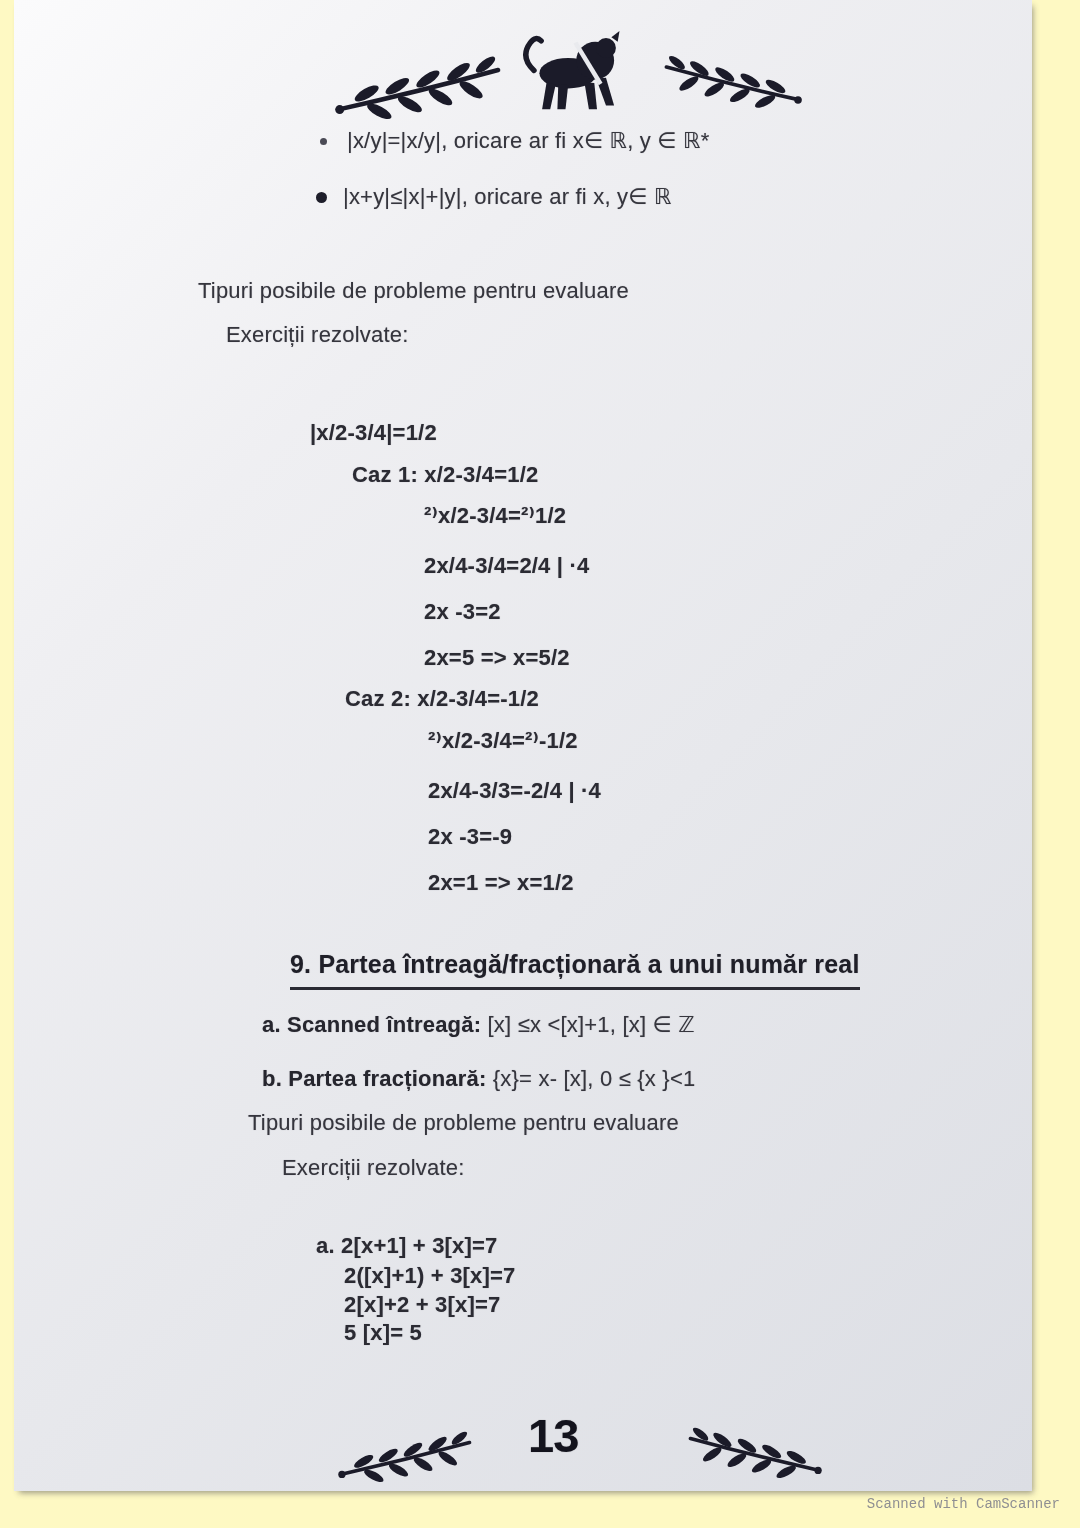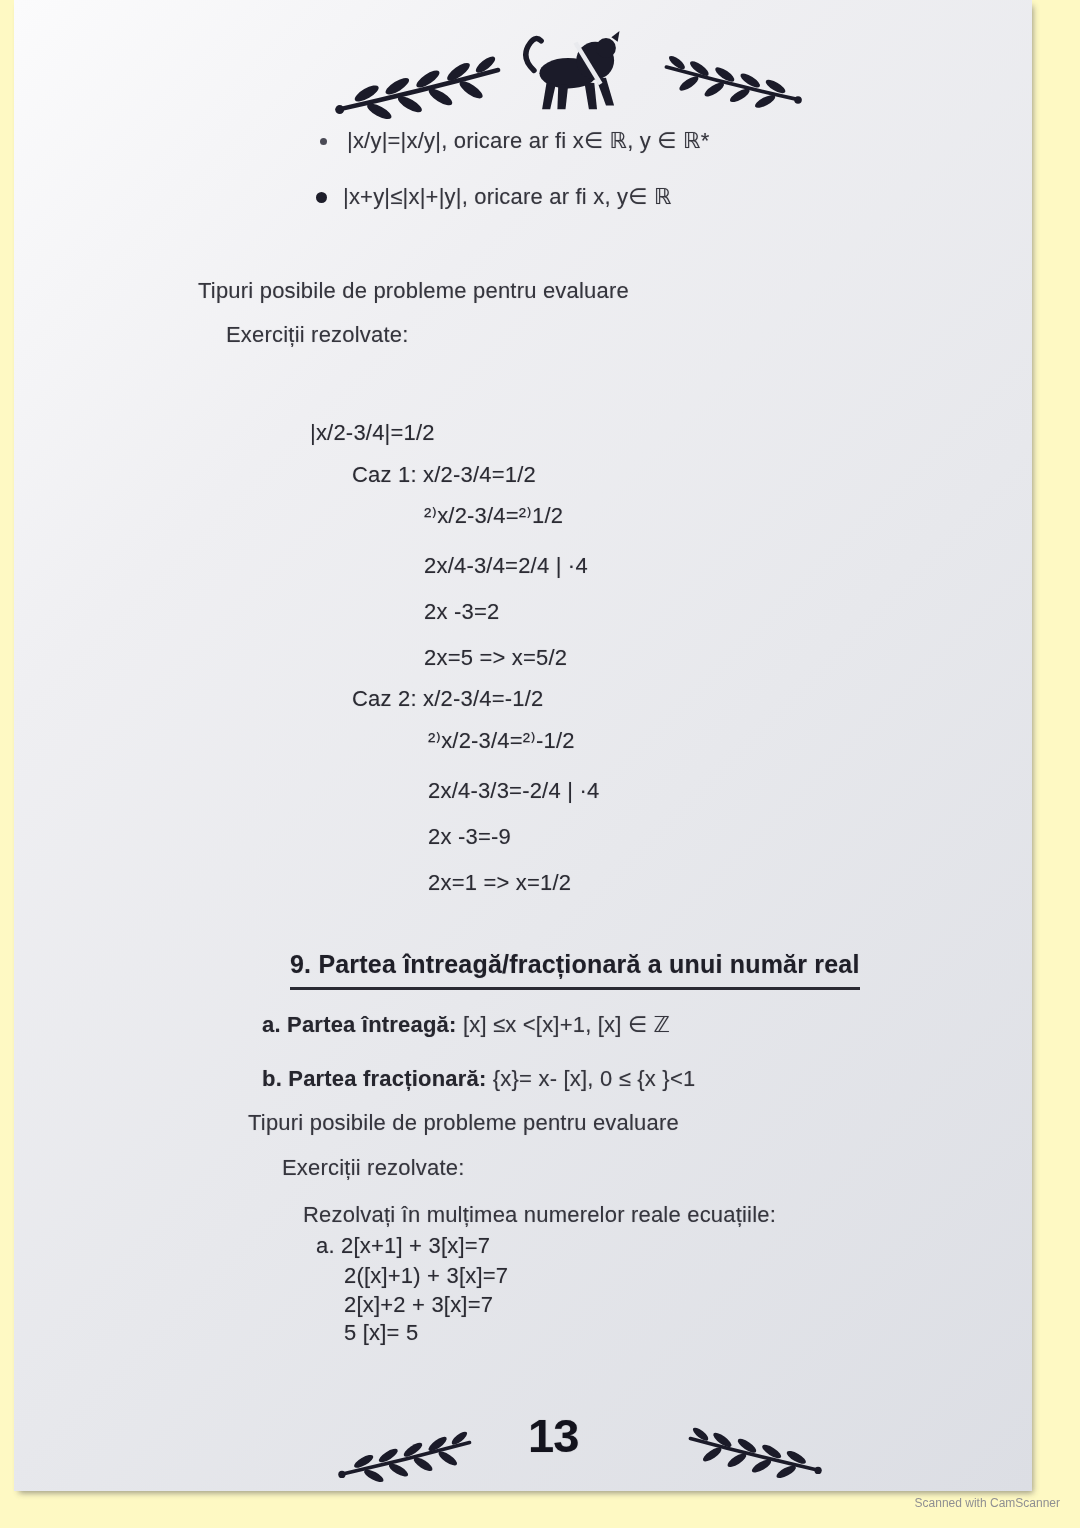--- a/index.html
+++ b/index.html
@@ -4,32 +4,32 @@
 <style>
   html,body{margin:0;padding:0;background:#ffffff;}
   .canvas{position:relative;width:1080px;height:1528px;background:#fef9c3;overflow:hidden;
           font-family:"Liberation Sans","DejaVu Sans",sans-serif;}
   .paper{position:absolute;left:14px;top:0;width:1018px;height:1491px;
          background:linear-gradient(135deg,#fbfbfc 0%,#efeff2 28%,#e7e8ec 58%,#dcdee4 100%);
          box-shadow:3px 4px 6px -2px rgba(40,40,55,.45);
          filter:blur(.3px);}
   .ln{position:absolute;white-space:nowrap;color:#35353d;font-size:22px;letter-spacing:.2px;
       text-shadow:0 0 1px rgba(55,55,65,.35);}
-  .math{color:#2b2b33;font-weight:400;}
+  .math{color:#2b2b33;font-weight:700;}
   .b{font-weight:700;color:#26262e;}
   .bullet-line{display:flex;align-items:center;}
   .dot-sm{display:inline-block;width:7px;height:7px;border-radius:50%;background:#4a4a55;margin-right:20px;}
   .dot-lg{display:inline-block;width:11px;height:11px;border-radius:50%;background:#1e1e2a;margin-right:16px;}
   .heading9{font-size:25px;font-weight:700;color:#1f1f28;border-bottom:3px solid #2a2a33;padding-bottom:8px;}
   .orn{position:absolute;}
   .mirror{transform:scaleX(-1);}
   .pagenum{position:absolute;font-size:47px;font-weight:800;color:#13131d;letter-spacing:-1px;
            text-shadow:0 0 1px rgba(0,0,0,.4);}
-  .watermark{position:absolute;right:20px;top:1496px;font-size:12px;color:#8f8f92;
-             font-family:Liberation Sans, sans-serif;}
+  .watermark{position:absolute;right:20px;top:1496px;font-size:14px;color:#8f8f92;
+             font-family:Liberation Mono, monospace;}
   svg{display:block;}
 </style>
 </head>
 <body>
 
 <div class="canvas">
   <div class="paper">
 
     <span class="orn" style="left:316px;top:52px">
       <svg width="176" height="72" viewBox="0 0 190 80">
@@ -90,42 +90,41 @@
     <div class="ln" style="left:184px;top:278px">Tipuri posibile de probleme pentru evaluare</div>
     <div class="ln" style="left:212px;top:322px">Exerciții rezolvate:</div>
     <div class="ln math" style="left:296px;top:420px">|x/2-3/4|=1/2</div>
 
     <div class="ln math" style="left:338px;top:462px">Caz 1: x/2-3/4=1/2</div>
     <div class="ln math" style="left:410px;top:503px">²⁾x/2-3/4=²⁾1/2</div>
     <div class="ln math" style="left:410px;top:553px">2x/4-3/4=2/4 | ·4</div>
     <div class="ln math" style="left:410px;top:599px">2x -3=2</div>
     <div class="ln math" style="left:410px;top:645px">2x=5 =&gt; x=5/2</div>
 
-    <div class="ln math" style="left:338px;top:686px">Caz 2: x/2-3/4=-1/2</div>
+    <div class="ln math" style="left:331px;top:686px">Caz 2: x/2-3/4=-1/2</div>
     <div class="ln math" style="left:414px;top:728px">²⁾x/2-3/4=²⁾-1/2</div>
     <div class="ln math" style="left:414px;top:778px">2x/4-3/3=-2/4 | ·4</div>
     <div class="ln math" style="left:414px;top:824px">2x -3=-9</div>
     <div class="ln math" style="left:414px;top:870px">2x=1 =&gt; x=1/2</div>
 
     <div class="ln heading9" style="left:276px;top:950px">9. Partea întreagă/fracționară a unui număr real</div>
 
     <div class="ln" style="left:248px;top:1012px">
       <span class="b">a.</span>
-      <span class="b">Partea întreagă:</span>
+      <span class="b">Scanned întreagă:</span>
       <span>[x] ≤x &lt;[x]+1, [x] ∈ ℤ</span>
     </div>
     <div class="ln" style="left:248px;top:1066px">
       <span class="b">b.</span>
       <span class="b">Partea fracționară:</span>
       <span>{x}= x- [x], 0 ≤ {x }&lt;1</span>
     </div>
 
     <div class="ln" style="left:234px;top:1110px">Tipuri posibile de probleme pentru evaluare</div>
     <div class="ln" style="left:268px;top:1155px">Exerciții rezolvate:</div>
-    <div class="ln" style="left:289px;top:1202px">Rezolvați în mulțimea numerelor reale ecuațiile:</div>
 
     <div class="ln math" style="left:302px;top:1233px">
       <span>a.</span>
       <span>2[x+1] + 3[x]=7</span>
     </div>
     <div class="ln math" style="left:330px;top:1263px">2([x]+1) + 3[x]=7</div>
     <div class="ln math" style="left:330px;top:1292px">2[x]+2 + 3[x]=7</div>
     <div class="ln math" style="left:330px;top:1320px">5 [x]= 5</div>
 
     <span class="orn" style="left:316px;top:1428px">

